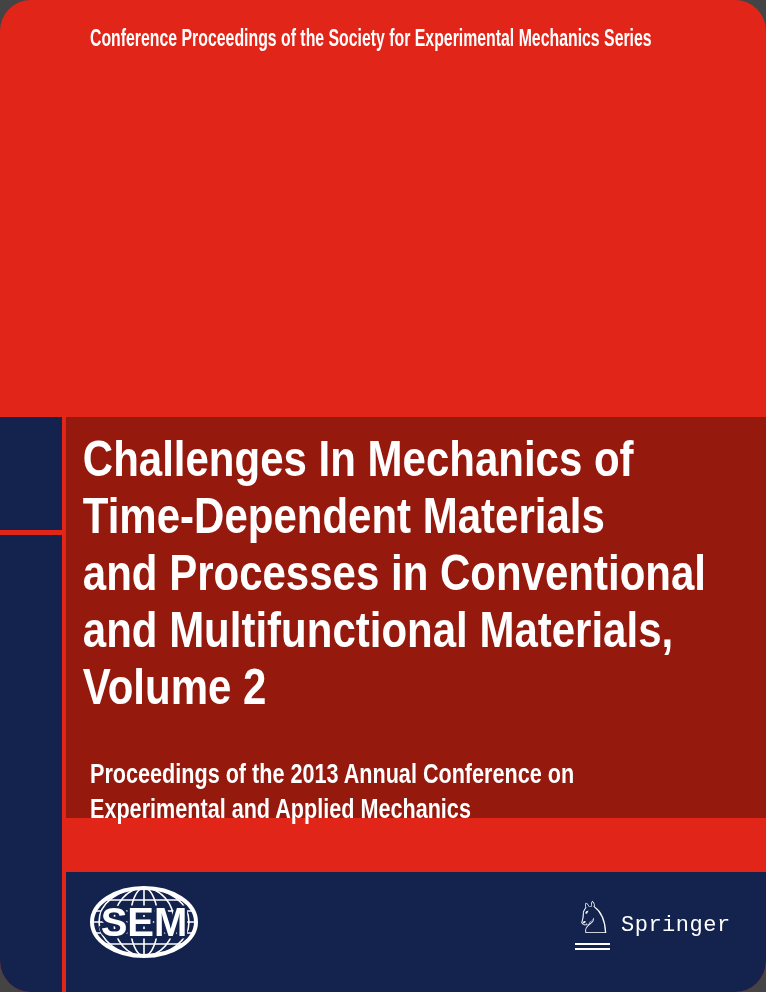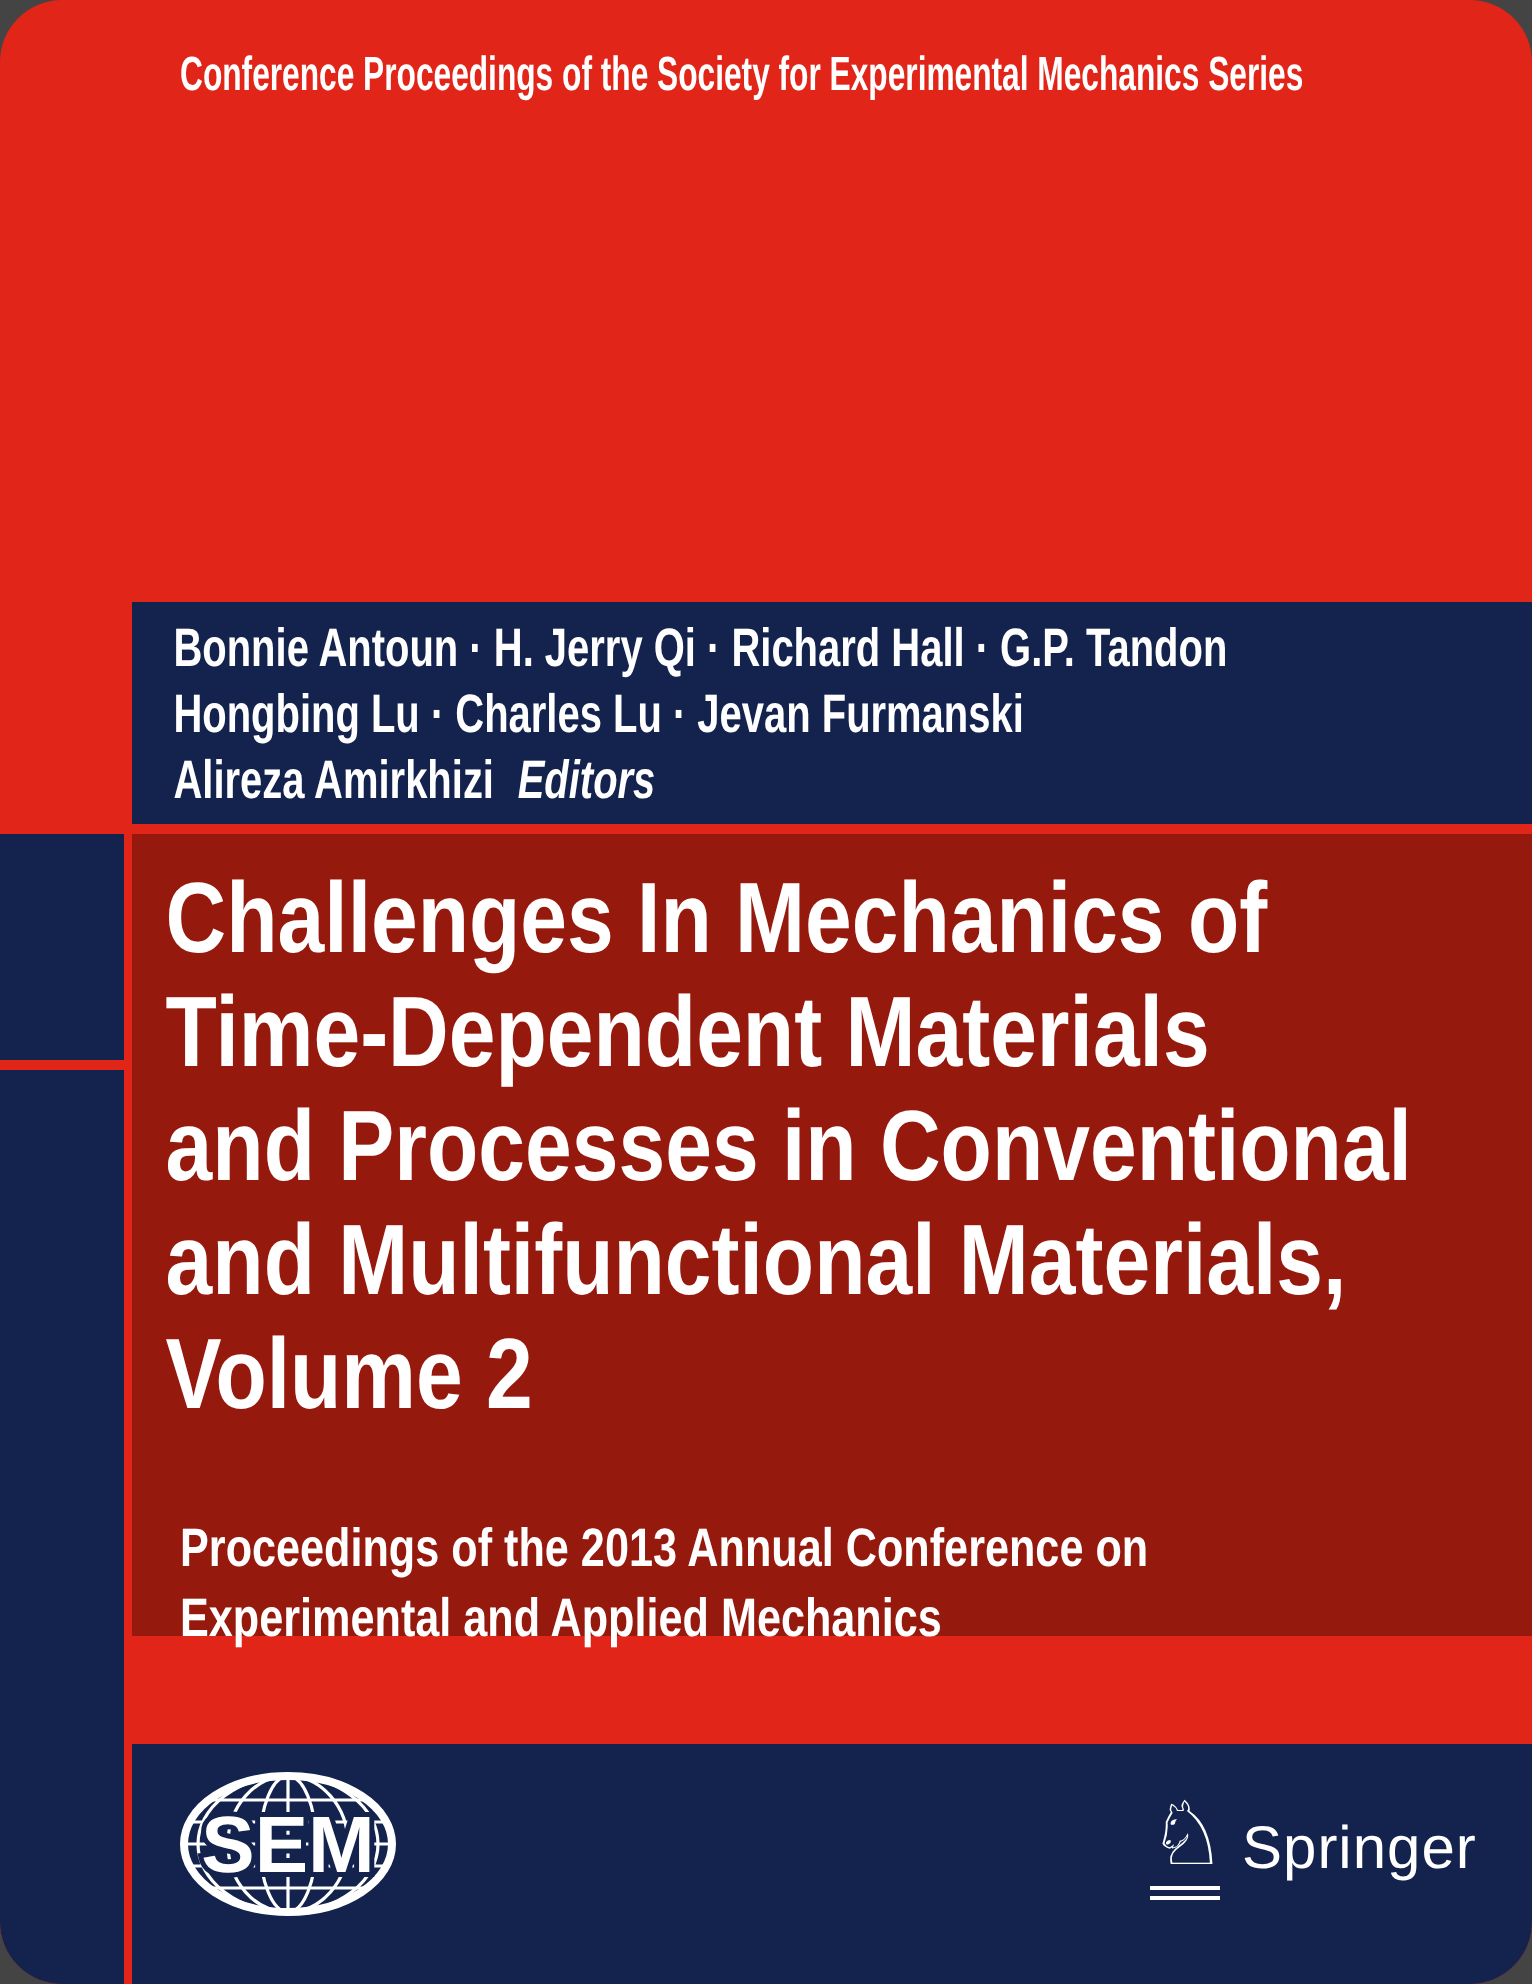--- a/index.html
+++ b/index.html
@@ -91,42 +91,35 @@
     position:absolute;left:0;top:-4px;
     font-family:"DejaVu Sans",sans-serif;
     font-size:44px;line-height:48px;color:var(--text-white);
   }
   .knight-base-1,.knight-base-2{
     position:absolute;left:1px;width:35px;height:2.5px;background:var(--text-white);
   }
   .knight-base-1{bottom:7px;}
   .knight-base-2{bottom:2px;}
   .springer-wordmark{
-    font-family:Liberation Sans, sans-serif;
-    font-size:30px;font-weight:400;
+    font-family:Liberation Mono, monospace;
+    font-size:22px;font-weight:400;
     margin-left:9px;letter-spacing:0.5px;
   }
 </style>
 </head>
 <body>
 
 <div class="cover">
 
   <div class="series-title">Conference Proceedings of the Society for Experimental Mechanics Series</div>
 
   <div class="left-square"></div>
   <div class="left-column"></div>
 
-  <div class="authors-panel">
-    <div class="authors-inner">
-      <div>Bonnie Antoun · H. Jerry Qi · Richard Hall · G.P. Tandon</div>
-      <div>Hongbing Lu · Charles Lu · Jevan Furmanski</div>
-      <div><span>Alireza Amirkhizi</span><span class="editors-label">Editors</span></div>
-    </div>
-  </div>
 
   <div class="title-panel">
     <div class="title-lines">
       <div>Challenges In Mechanics of</div>
       <div>Time-Dependent Materials</div>
       <div>and Processes in Conventional</div>
       <div>and Multifunctional Materials,</div>
       <div>Volume 2</div>
     </div>
     <div class="subtitle-lines">

